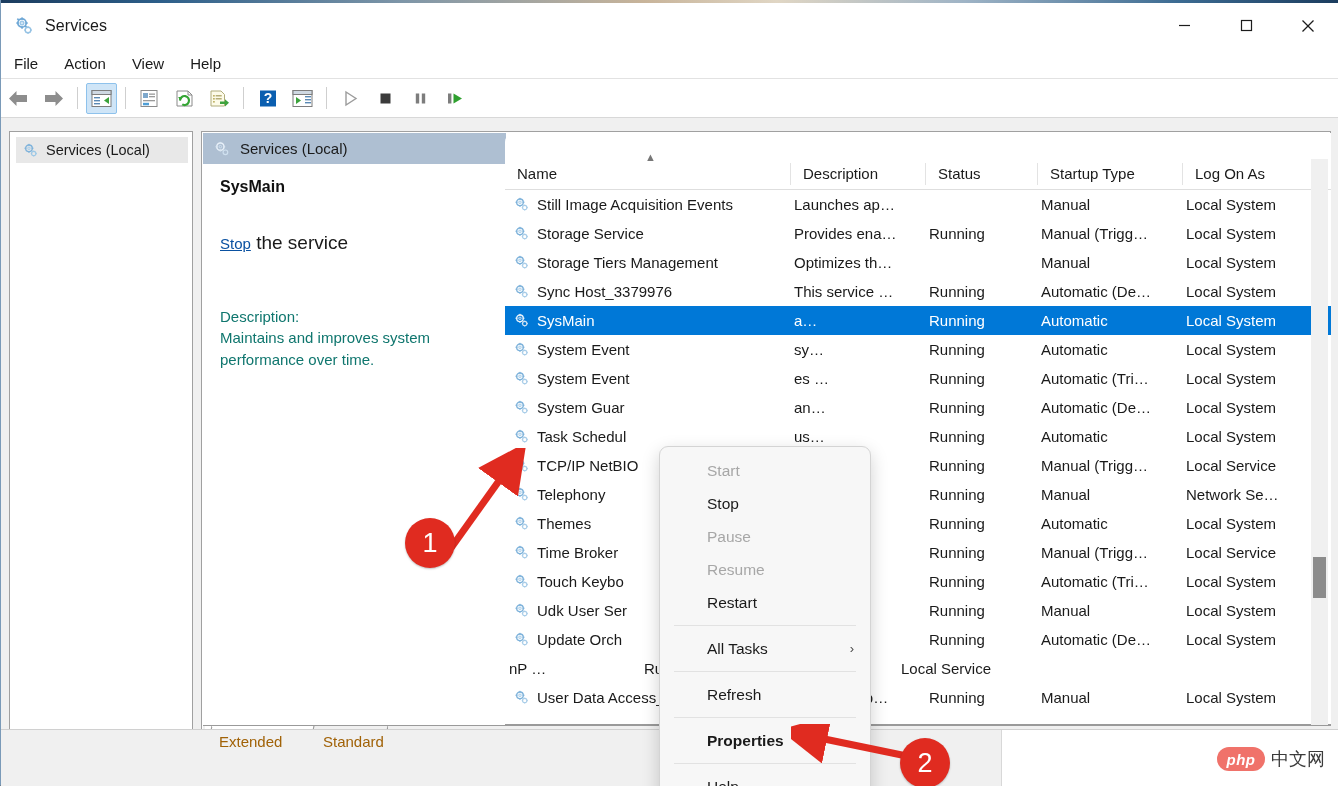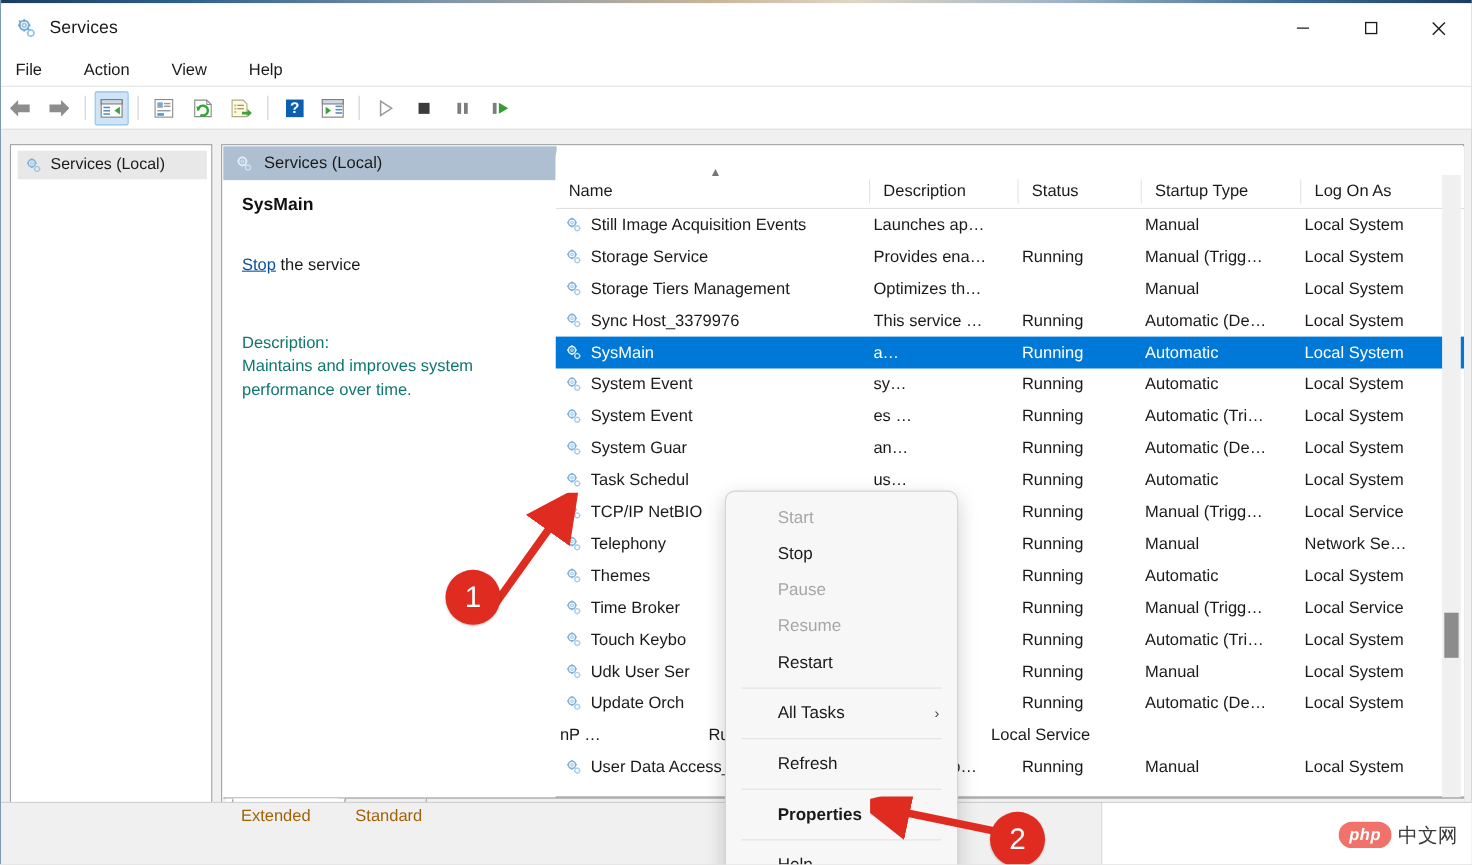--- a/index.html
+++ b/index.html
@@ -55,21 +55,20 @@
     display: flex; align-items: center; justify-content: center;
     color: #1c1c1c;
   }
 
   
   .menubar {
     position: absolute; left: 0; top: 48px; width: 1338px; height: 31px;
     background: #ffffff;
     display: flex; align-items: center;
     border-bottom: 1px solid #e2e2e2;
-    gap: 12px;
   }
   .menu-item {
     padding: 3px 13px; font-size: 15px; color: #1a1a1a;
   }
 
   
   .toolbar {
     position: absolute; left: 0; top: 79px; width: 1338px; height: 39px;
     background: #ffffff;
     display: flex; align-items: center;
@@ -125,21 +124,21 @@
     position: absolute; left: 1px; top: 32px;
     width: 303px; height: 562px;
     background: #ffffff;
     padding: 14px 16px 0 17px;
   }
   .detail-title { font-size: 16px; font-weight: bold; color: #111; }
   .detail-links { margin-top: 32px; line-height: 1.63; }
   .detail-link {
     color: #0a51a1; text-decoration: underline; font-size: 15px;
   }
-  .detail-link-rest { color: #1a1a1a; font-size: 15px; }
+  .detail-link-rest { color: #1a1a1a; font-size: 19px; }
   .detail-desc { margin-top: 47px; font-size: 15px; color: #0f766e; line-height: 1.42; }
 
   
   .list-panel {
     position: absolute; left: 303px; top: 1px;
     width: 826px; height: 593px;
     background: #ffffff;
     border-top-left-radius: 9px;
     overflow: hidden;
   }

